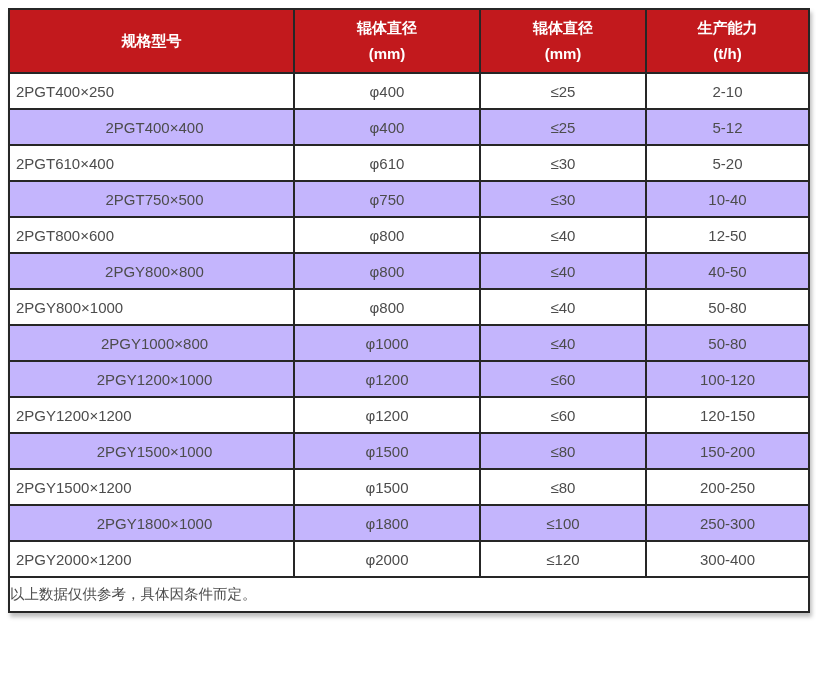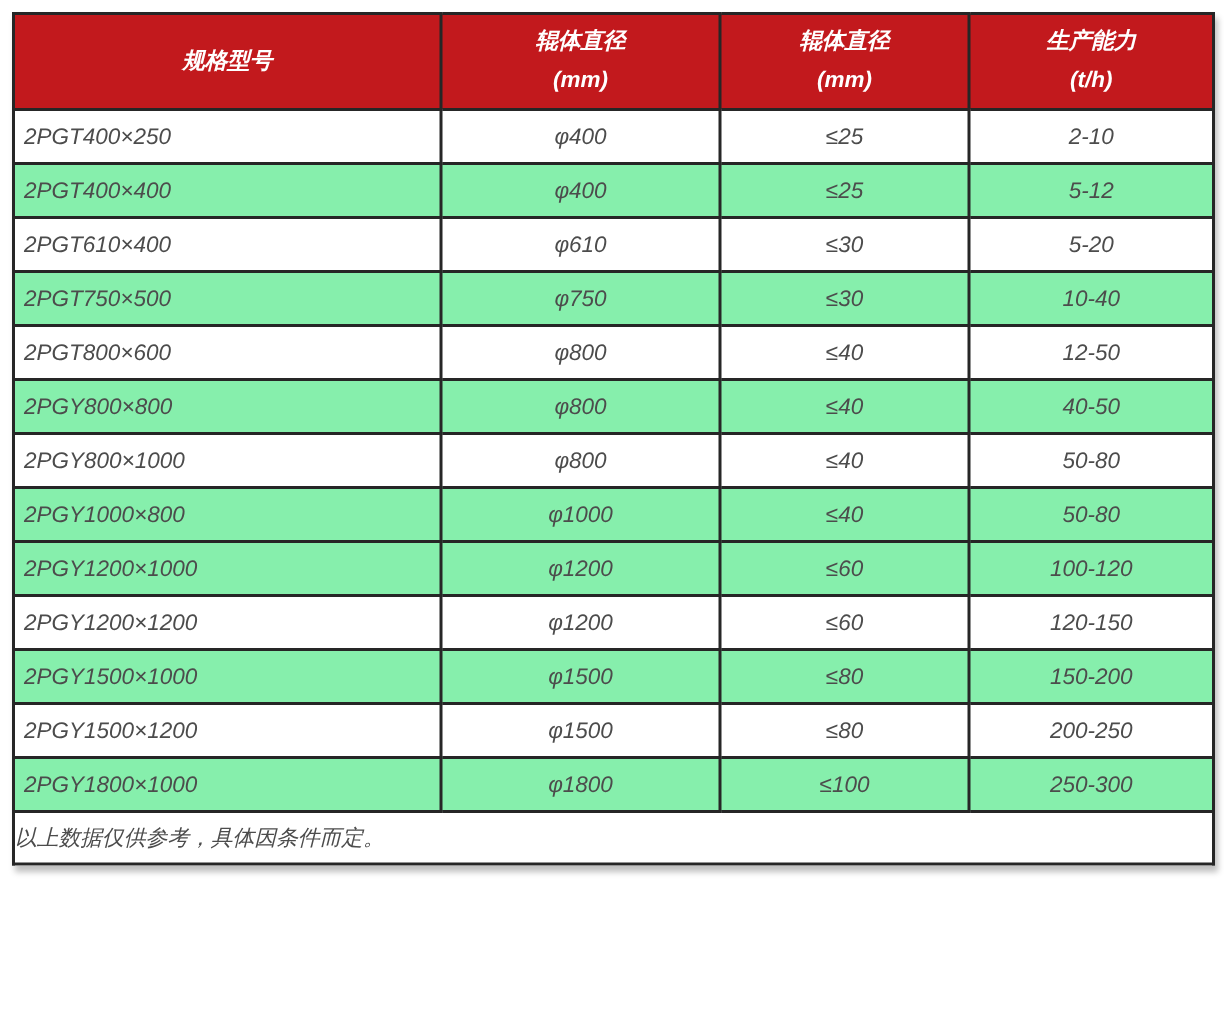--- a/index.html
+++ b/index.html
@@ -12,21 +12,20 @@
   }
   .page {
     padding: 8px 8px 0 8px;
     box-sizing: border-box;
   }
   table.spec-table {
     width: 800px;
     border-collapse: collapse;
     table-layout: fixed;
     box-shadow: 2px 4px 4px rgba(0,0,0,0.25);
-    font-style: italic;
   }
   table.spec-table col.c1 { width: 285px; }
   table.spec-table col.c2 { width: 186px; }
   table.spec-table col.c3 { width: 166px; }
   table.spec-table col.c4 { width: 163px; }
 
   .spec-table th, .spec-table td {
     border: 2px solid #262626;
     font-size: 15px;
   }
@@ -51,21 +50,22 @@
     text-align: center;
     vertical-align: middle;
     padding: 0;
     margin-left: 36px;
   }
   .spec-table tbody td.model {
     text-align: left;
     padding-left: 6px;
   }
   .spec-table tbody tr.alt td {
-    background: #86efac;
+    background: #c4b5fd;
+    text-align: center;
   }
   .spec-table tfoot td {
     height: 33px;
     color: #4c4c4c;
     background: #ffffff;
     vertical-align: middle;
     font-size: 14.5px;
     padding: 0;
   }
 </style>
@@ -171,20 +171,26 @@
         <td>φ1500</td>
         <td>≤80</td>
         <td>200-250</td>
       </tr>
       <tr class="alt">
         <td class="model">2PGY1800×1000</td>
         <td>φ1800</td>
         <td>≤100</td>
         <td>250-300</td>
       </tr>
+      <tr>
+        <td class="model">2PGY2000×1200</td>
+        <td>φ2000</td>
+        <td>≤120</td>
+        <td>300-400</td>
+      </tr>
     </tbody>
     <tfoot>
       <tr>
         <td colspan="4">以上数据仅供参考，具体因条件而定。</td>
       </tr>
     </tfoot>
   </table>
 </div>
 
 </body></html>

